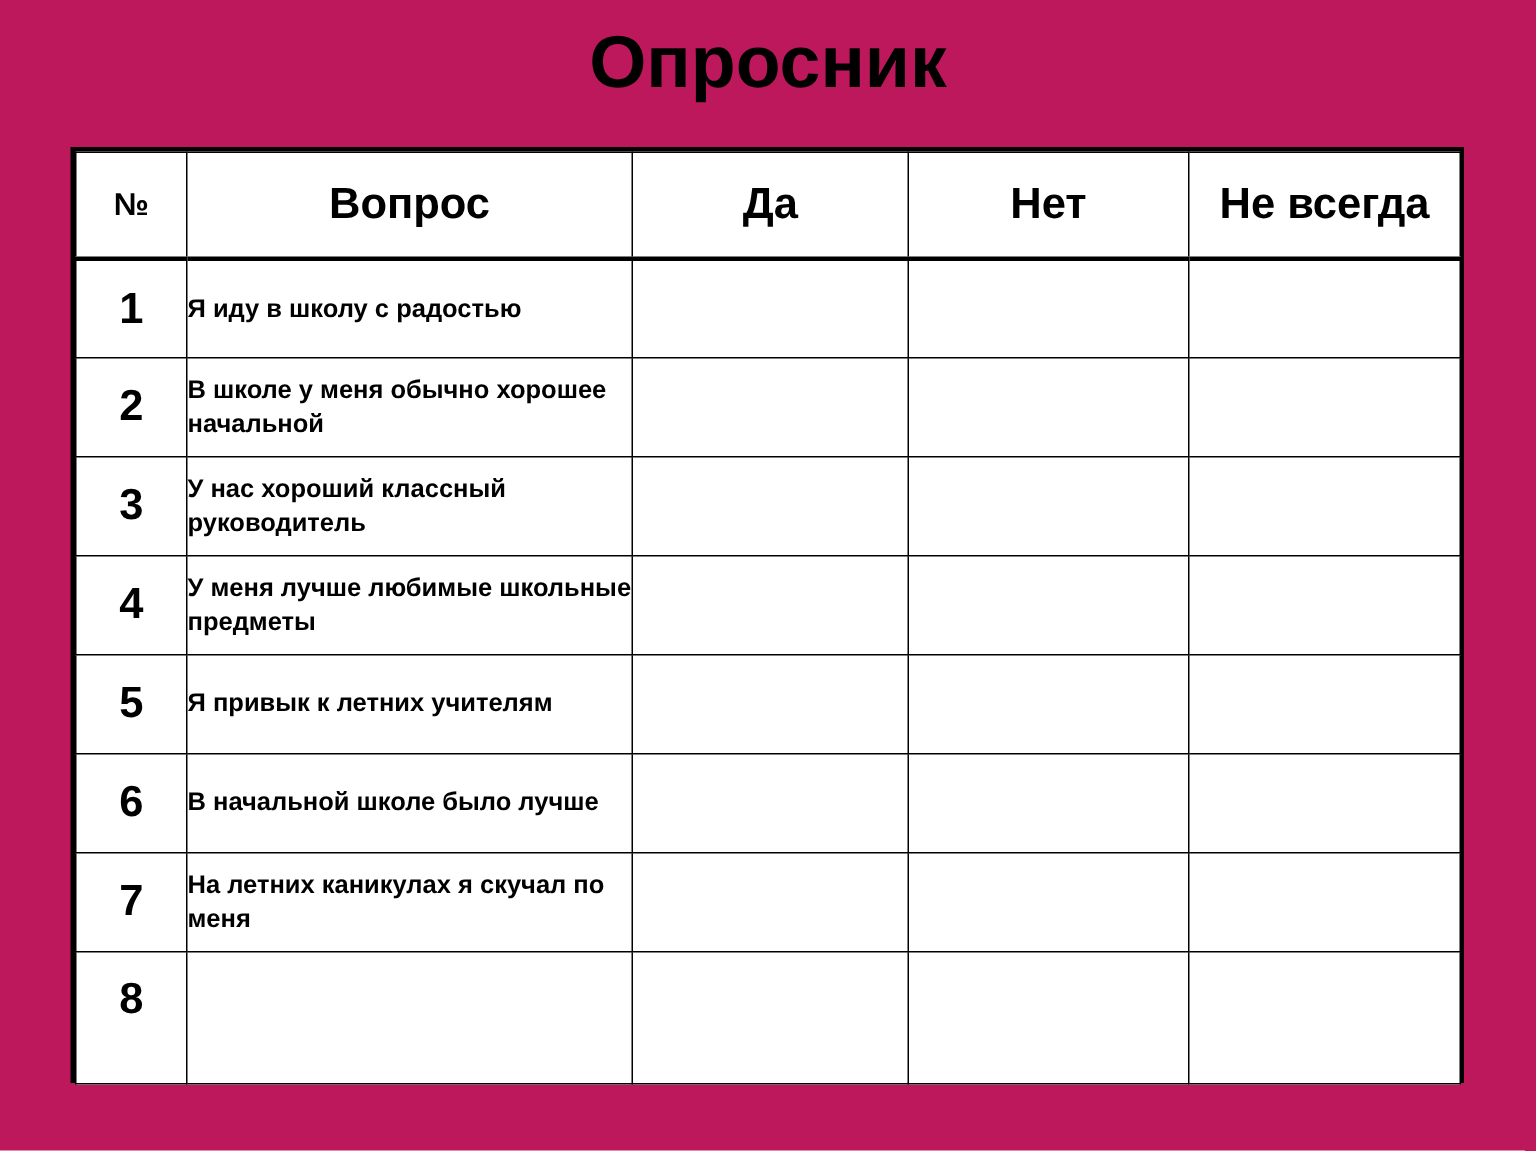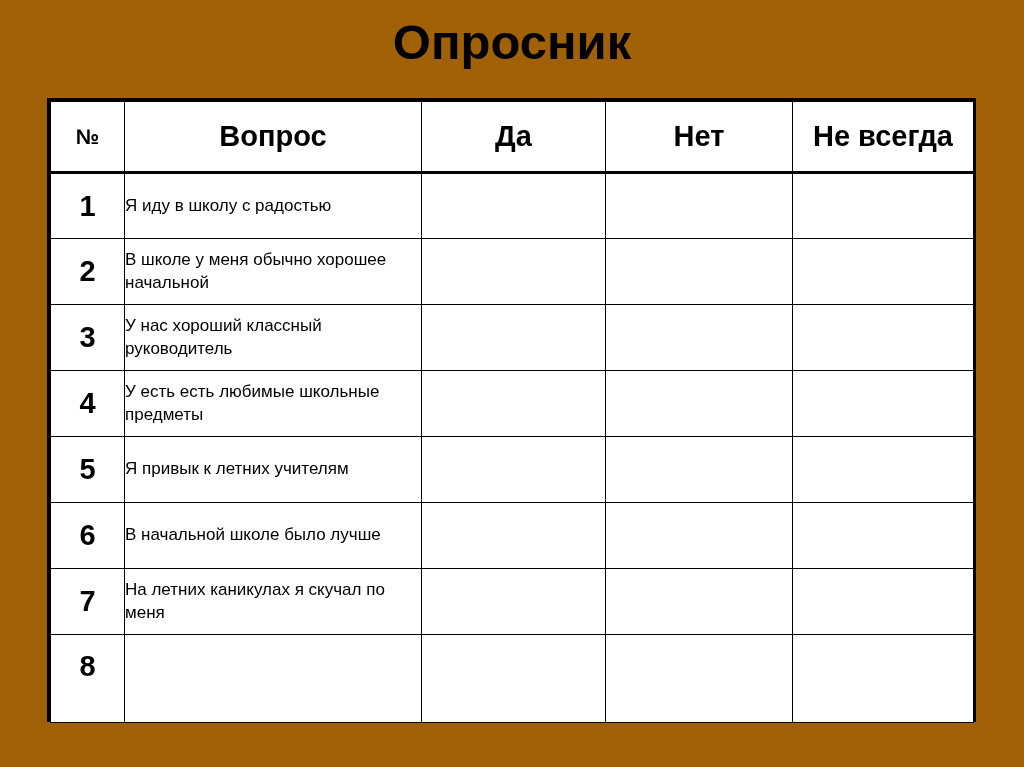--- a/index.html
+++ b/index.html
@@ -14,21 +14,21 @@
     font-family: "Liberation Sans", "DejaVu Sans", sans-serif;
     color: #000000;
     overflow: hidden;
     position: relative;
   }
 
   .slide {
     position: relative;
     width: 1024px;
     height: 767px;
-    background: #a16207;
+    background: #be185d;
     box-sizing: border-box;
   }
 
   
   .title {
     position: absolute;
     left: 0;
     top: 18px;
     width: 1024px;
     text-align: center;
@@ -101,21 +101,21 @@
   }
   tbody tr.q-row-last td.num-cell {
     vertical-align: middle;
     padding-bottom: 24px;
   }
 
   td.q-cell {
     text-align: left;
     vertical-align: middle;
     font-size: 17px;
-    font-weight: normal;
+    font-weight: bold;
     line-height: 1.30;
     padding: 0 6px 0 10px;
     word-wrap: break-word;
   }
 
   td.ans-cell {
     background: #ffffff;
   }
 </style>
 </head>
@@ -164,21 +164,21 @@
         <tr class="q-row">
           <td class="num-cell">3</td>
           <td class="q-cell">У нас хороший классный руководитель</td>
           <td class="ans-cell"></td>
           <td class="ans-cell"></td>
           <td class="ans-cell"></td>
         </tr>
 
         <tr class="q-row">
           <td class="num-cell">4</td>
-          <td class="q-cell">У есть есть любимые школьные предметы</td>
+          <td class="q-cell">У меня лучше любимые школьные предметы</td>
           <td class="ans-cell"></td>
           <td class="ans-cell"></td>
           <td class="ans-cell"></td>
         </tr>
 
         <tr class="q-row">
           <td class="num-cell">5</td>
           <td class="q-cell">Я привык к летних учителям</td>
           <td class="ans-cell"></td>
           <td class="ans-cell"></td>

